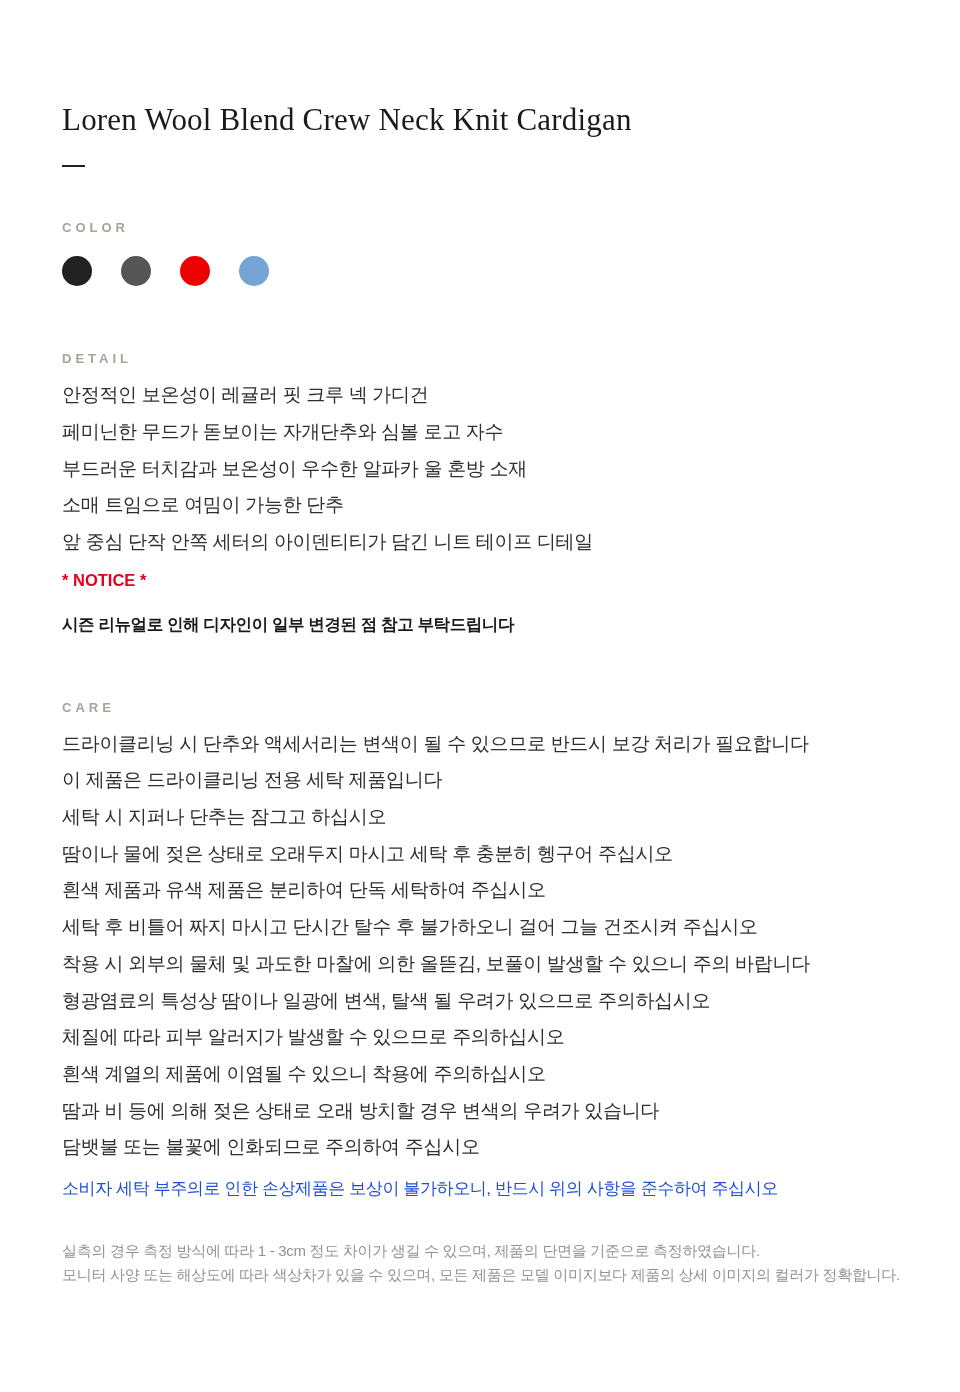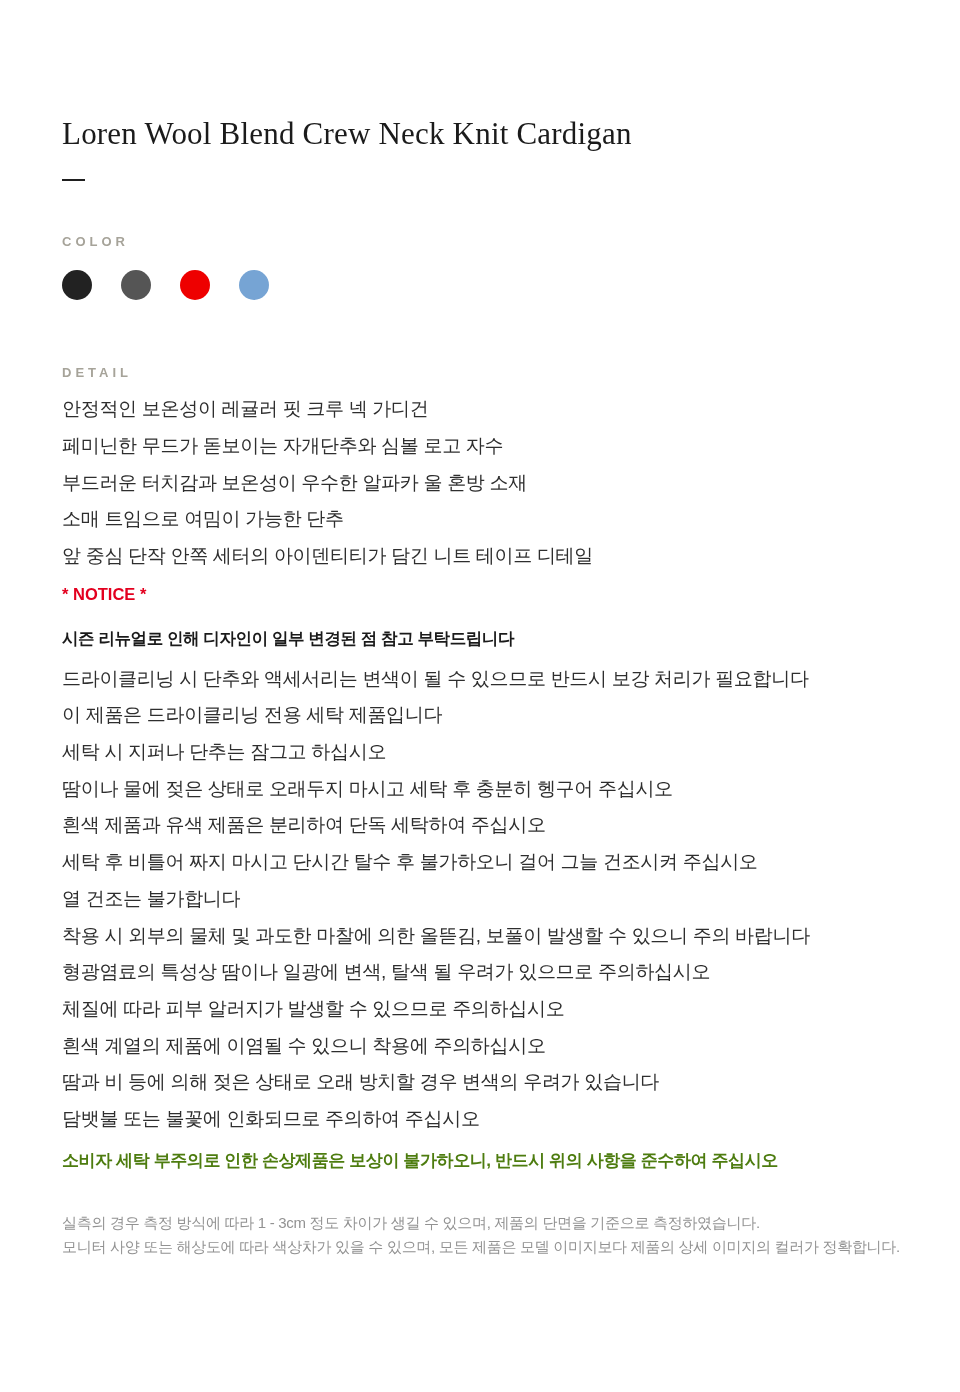--- a/index.html
+++ b/index.html
@@ -7,21 +7,21 @@
   body {
     width: 960px;
     height: 1392px;
     font-family: "Liberation Sans", "DejaVu Sans", sans-serif;
     color: #2e2e2e;
     overflow: hidden;
   }
   .page {
     width: 960px;
     height: 1392px;
-    padding: 14px 60px 0 62px;
+    padding: 0 60px 0 62px;
     background: #ffffff;
   }
   .product-title {
     padding-top: 101px;
     font-family: "Liberation Serif", "DejaVu Serif", serif;
     font-size: 31px;
     font-weight: 400;
     letter-spacing: 0.2px;
     color: #1b1b1b;
     line-height: 1.2;
@@ -71,22 +71,22 @@
     font-size: 16.5px;
     font-weight: bold;
     color: #1a1a1a;
     letter-spacing: -0.4px;
     line-height: 1.3;
   }
   .care-label { margin-top: 64px; }
   .care-warning {
     margin-top: 11px;
     font-size: 17px;
-    font-weight: bold;
-    color: #4d7c0f;
+    font-weight: normal;
+    color: #1d4ed8;
     letter-spacing: -0.4px;
     line-height: 1.4;
   }
   .footer-notes {
     margin-top: 38px;
     font-size: 15px;
     line-height: 24.5px;
     color: #929292;
     letter-spacing: -0.3px;
   }
@@ -111,28 +111,28 @@
   <div class="body-lines">
     <div>안정적인 보온성이 레귤러 핏 크루 넥 가디건</div>
     <div>페미닌한 무드가 돋보이는 자개단추와 심볼 로고 자수</div>
     <div>부드러운 터치감과 보온성이 우수한 알파카 울 혼방 소재</div>
     <div>소매 트임으로 여밈이 가능한 단추</div>
     <div>앞 중심 단작 안쪽 세터의 아이덴티티가 담긴 니트 테이프 디테일</div>
   </div>
   <div class="notice-title">* NOTICE *</div>
   <div class="notice-text">시즌 리뉴얼로 인해 디자인이 일부 변경된 점 참고 부탁드립니다</div>
 
+  <div class="section-label care-label">CARE</div>
   <div class="body-lines">
     <div>드라이클리닝 시 단추와 액세서리는 변색이 될 수 있으므로 반드시 보강 처리가 필요합니다</div>
     <div>이 제품은 드라이클리닝 전용 세탁 제품입니다</div>
     <div>세탁 시 지퍼나 단추는 잠그고 하십시오</div>
     <div>땀이나 물에 젖은 상태로 오래두지 마시고 세탁 후 충분히 헹구어 주십시오</div>
     <div>흰색 제품과 유색 제품은 분리하여 단독 세탁하여 주십시오</div>
     <div>세탁 후 비틀어 짜지 마시고 단시간 탈수 후 불가하오니 걸어 그늘 건조시켜 주십시오</div>
-    <div>열 건조는 불가합니다</div>
     <div>착용 시 외부의 물체 및 과도한 마찰에 의한 올뜯김, 보풀이 발생할 수 있으니 주의 바랍니다</div>
     <div>형광염료의 특성상 땀이나 일광에 변색, 탈색 될 우려가 있으므로 주의하십시오</div>
     <div>체질에 따라 피부 알러지가 발생할 수 있으므로 주의하십시오</div>
     <div>흰색 계열의 제품에 이염될 수 있으니 착용에 주의하십시오</div>
     <div>땀과 비 등에 의해 젖은 상태로 오래 방치할 경우 변색의 우려가 있습니다</div>
     <div>담뱃불 또는 불꽃에 인화되므로 주의하여 주십시오</div>
   </div>
   <div class="care-warning">소비자 세탁 부주의로 인한 손상제품은 보상이 불가하오니, 반드시 위의 사항을 준수하여 주십시오</div>
 
   <div class="footer-notes">

